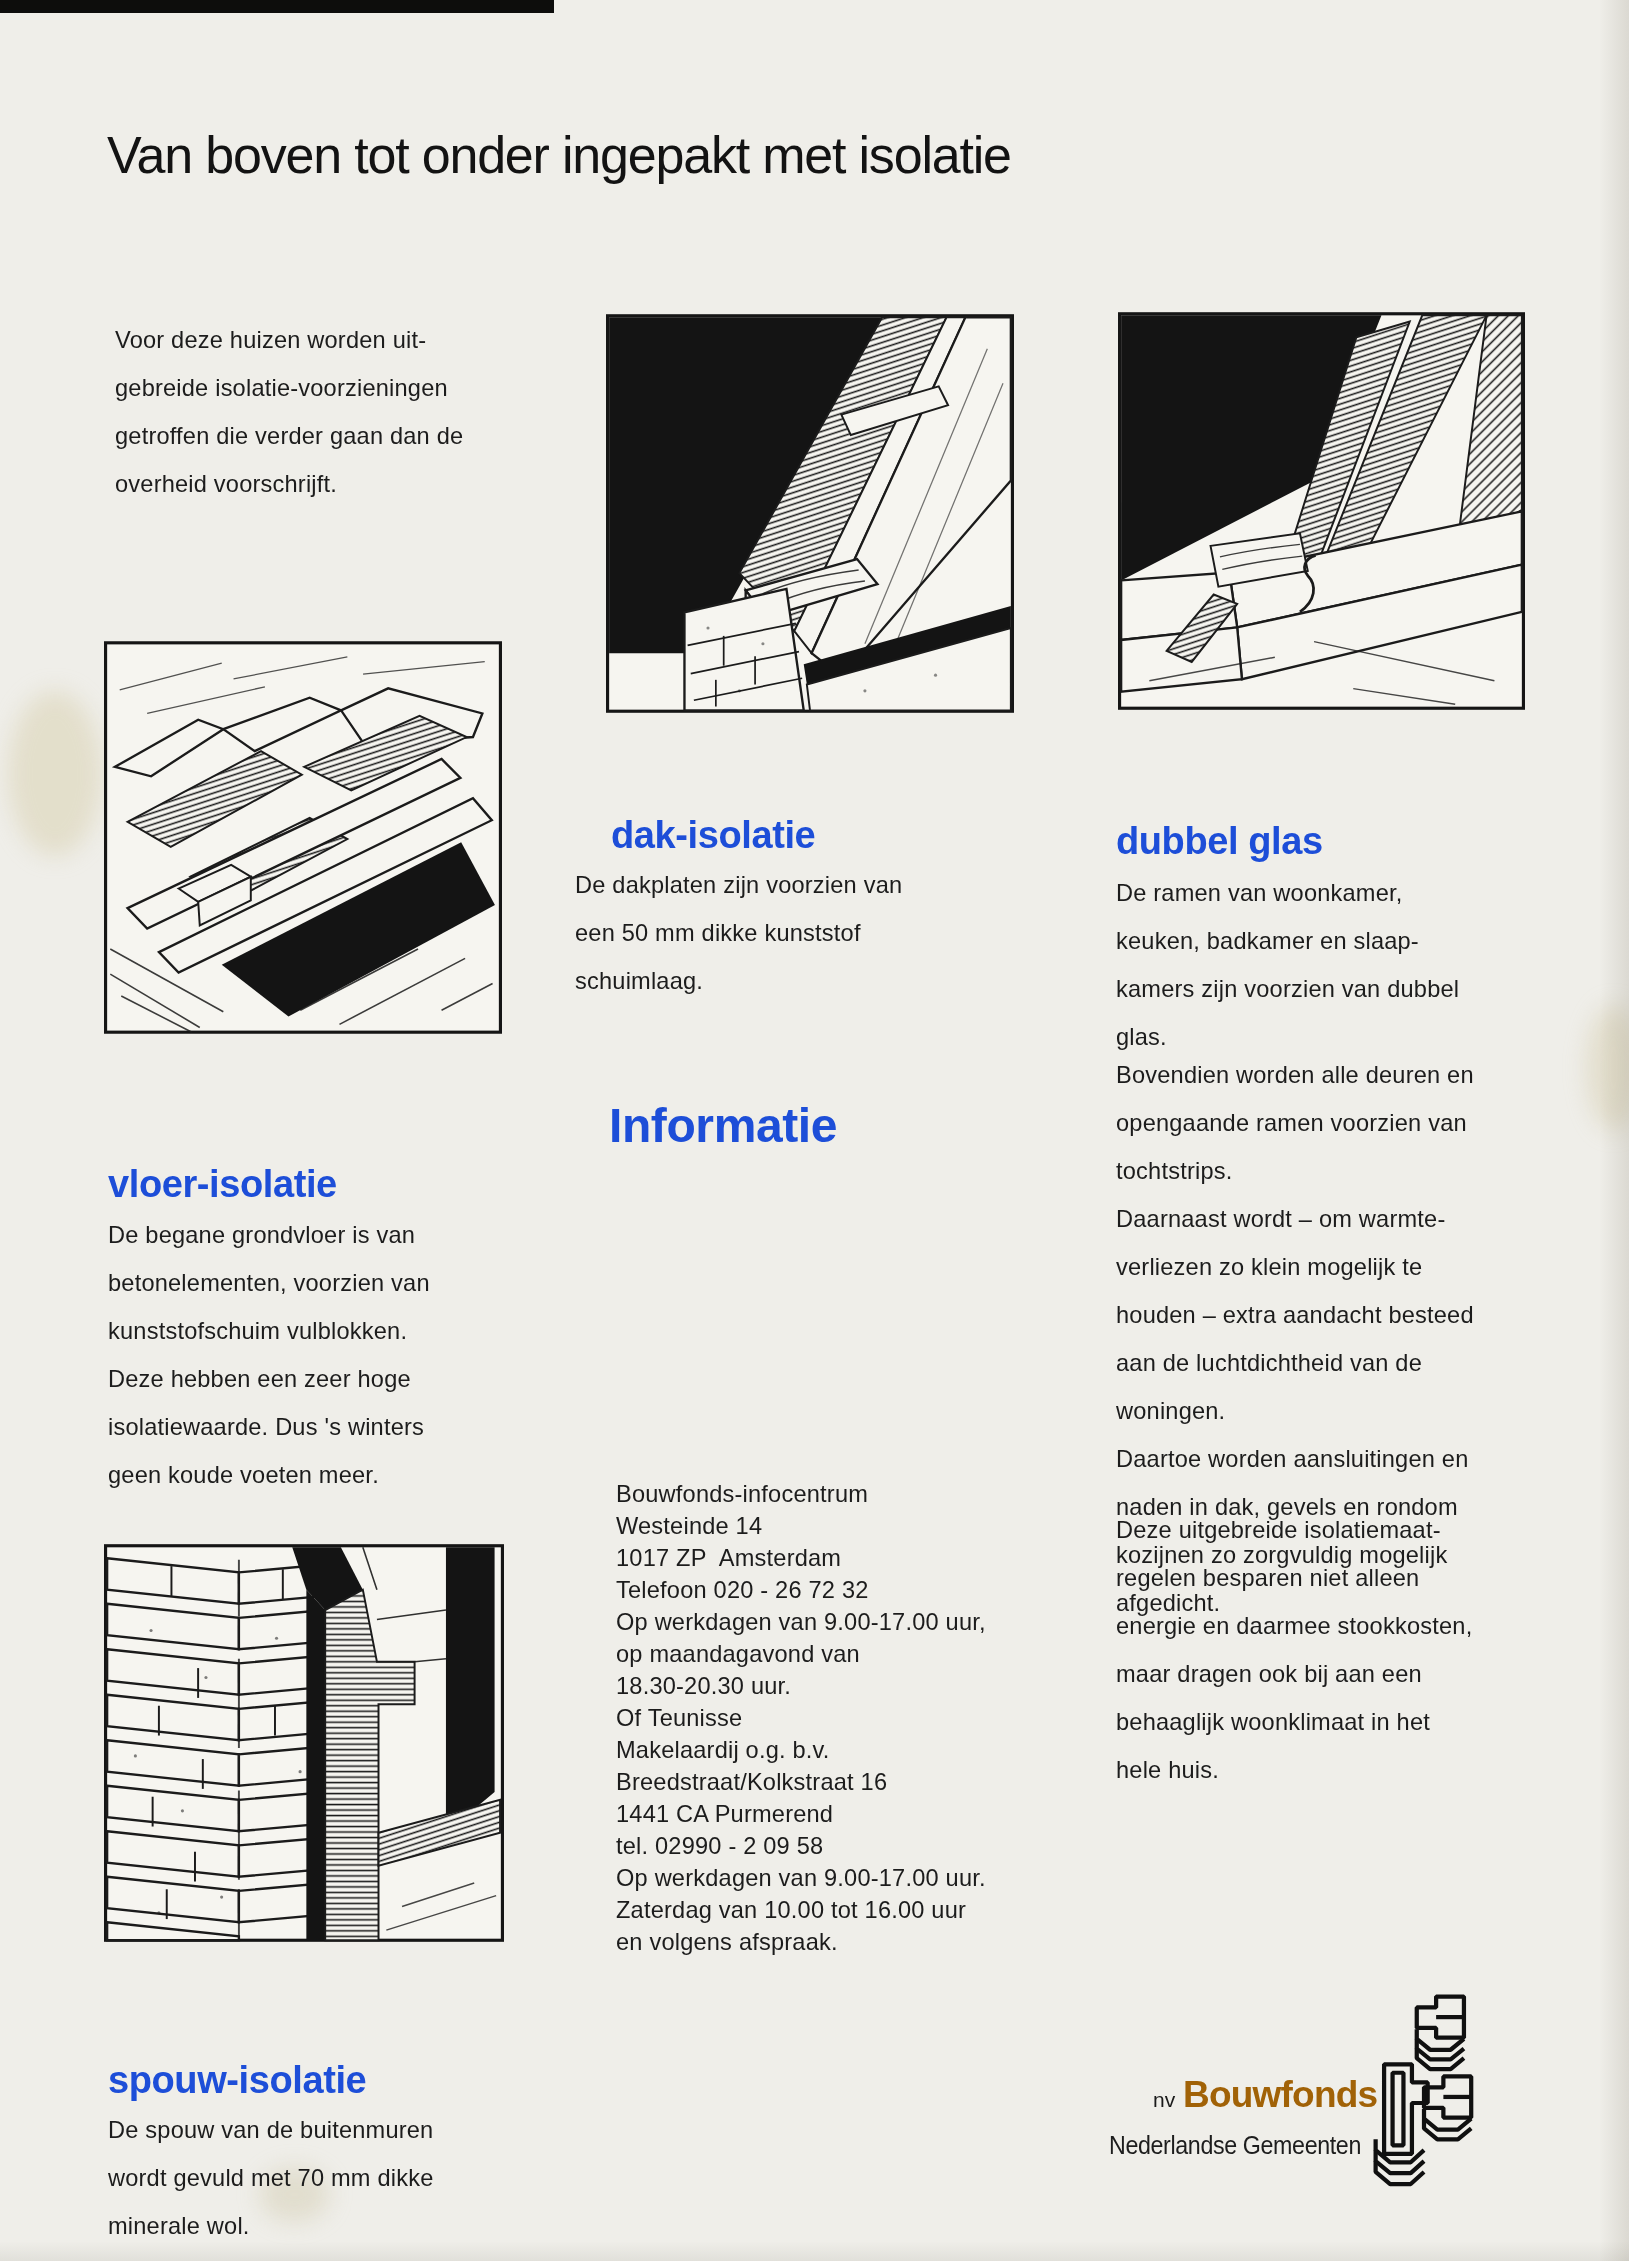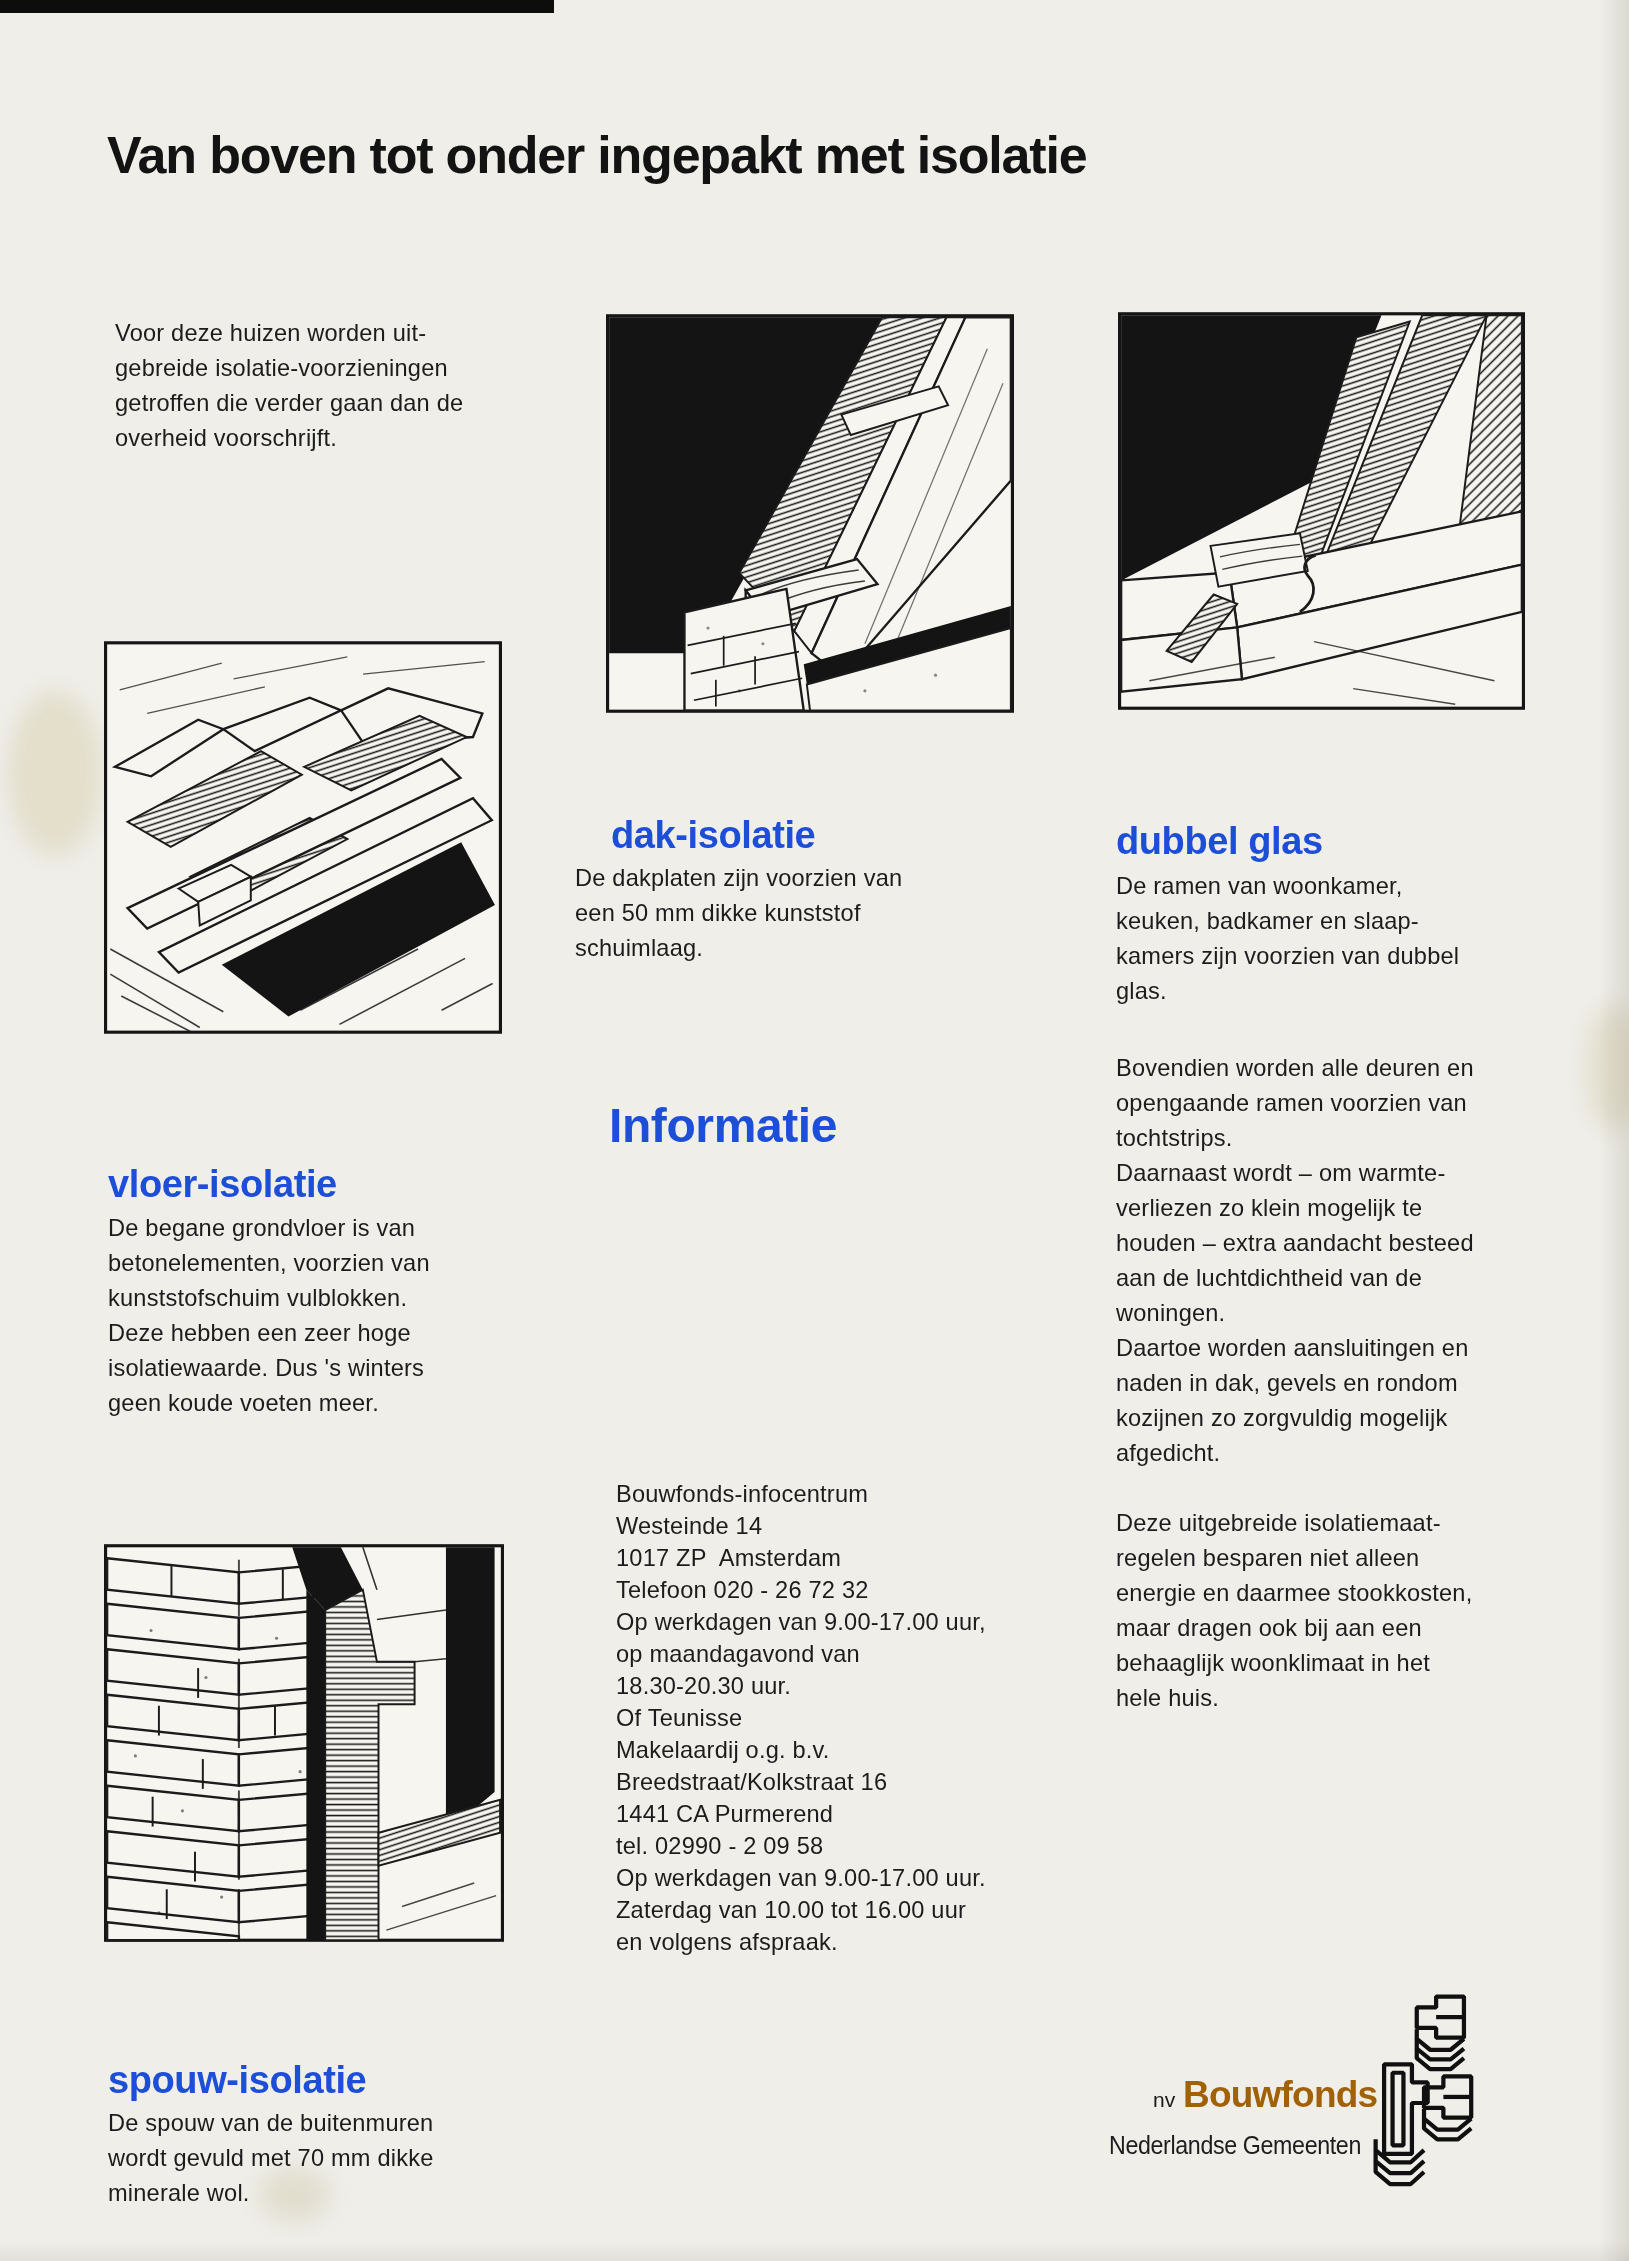--- a/index.html
+++ b/index.html
@@ -17,26 +17,26 @@
     background:linear-gradient(to right, rgba(70,60,35,0), rgba(70,60,35,0.12));}
   .edge-shade-bottom{position:absolute;left:0;bottom:0;width:100%;height:20.4px;
     background:linear-gradient(to bottom, rgba(60,55,40,0), rgba(60,55,40,0.08));}
   .stain{position:absolute;border-radius:50%;filter:blur(11px);}
   .stain.a{left:7.9px;top:691px;width:94px;height:165px;background:rgba(205,195,150,0.35);}
   .stain.b{left:1586px;top:1005px;width:55px;height:126px;background:rgba(200,185,140,0.30);}
   .stain.c{left:259px;top:2167px;width:71px;height:55px;background:rgba(195,185,145,0.30);}
 
   .title{
     position:absolute;left:107px;top:90px;
-    font-size:52px;font-weight:bold;letter-spacing:-1.2px;color:#131313;
+    font-size:52px;font-weight:normal;letter-spacing:-1.2px;color:#131313;
     white-space:nowrap;
   }
   .body-text{
     position:absolute;
-    font-size:23.6px;line-height:35px;
+    font-size:23.6px;line-height:48px;
     white-space:pre-line;color:#1c1c1c;letter-spacing:0.2px;
   }
   .sec-h{
     position:absolute;
     font-size:38px;font-weight:bold;letter-spacing:-0.4px;color:#1d4ed8;
     white-space:nowrap;
   }
   .info-h{font-size:48px;}
   .address{line-height:32px;margin-top:8px;}
   .illus{position:absolute;}

